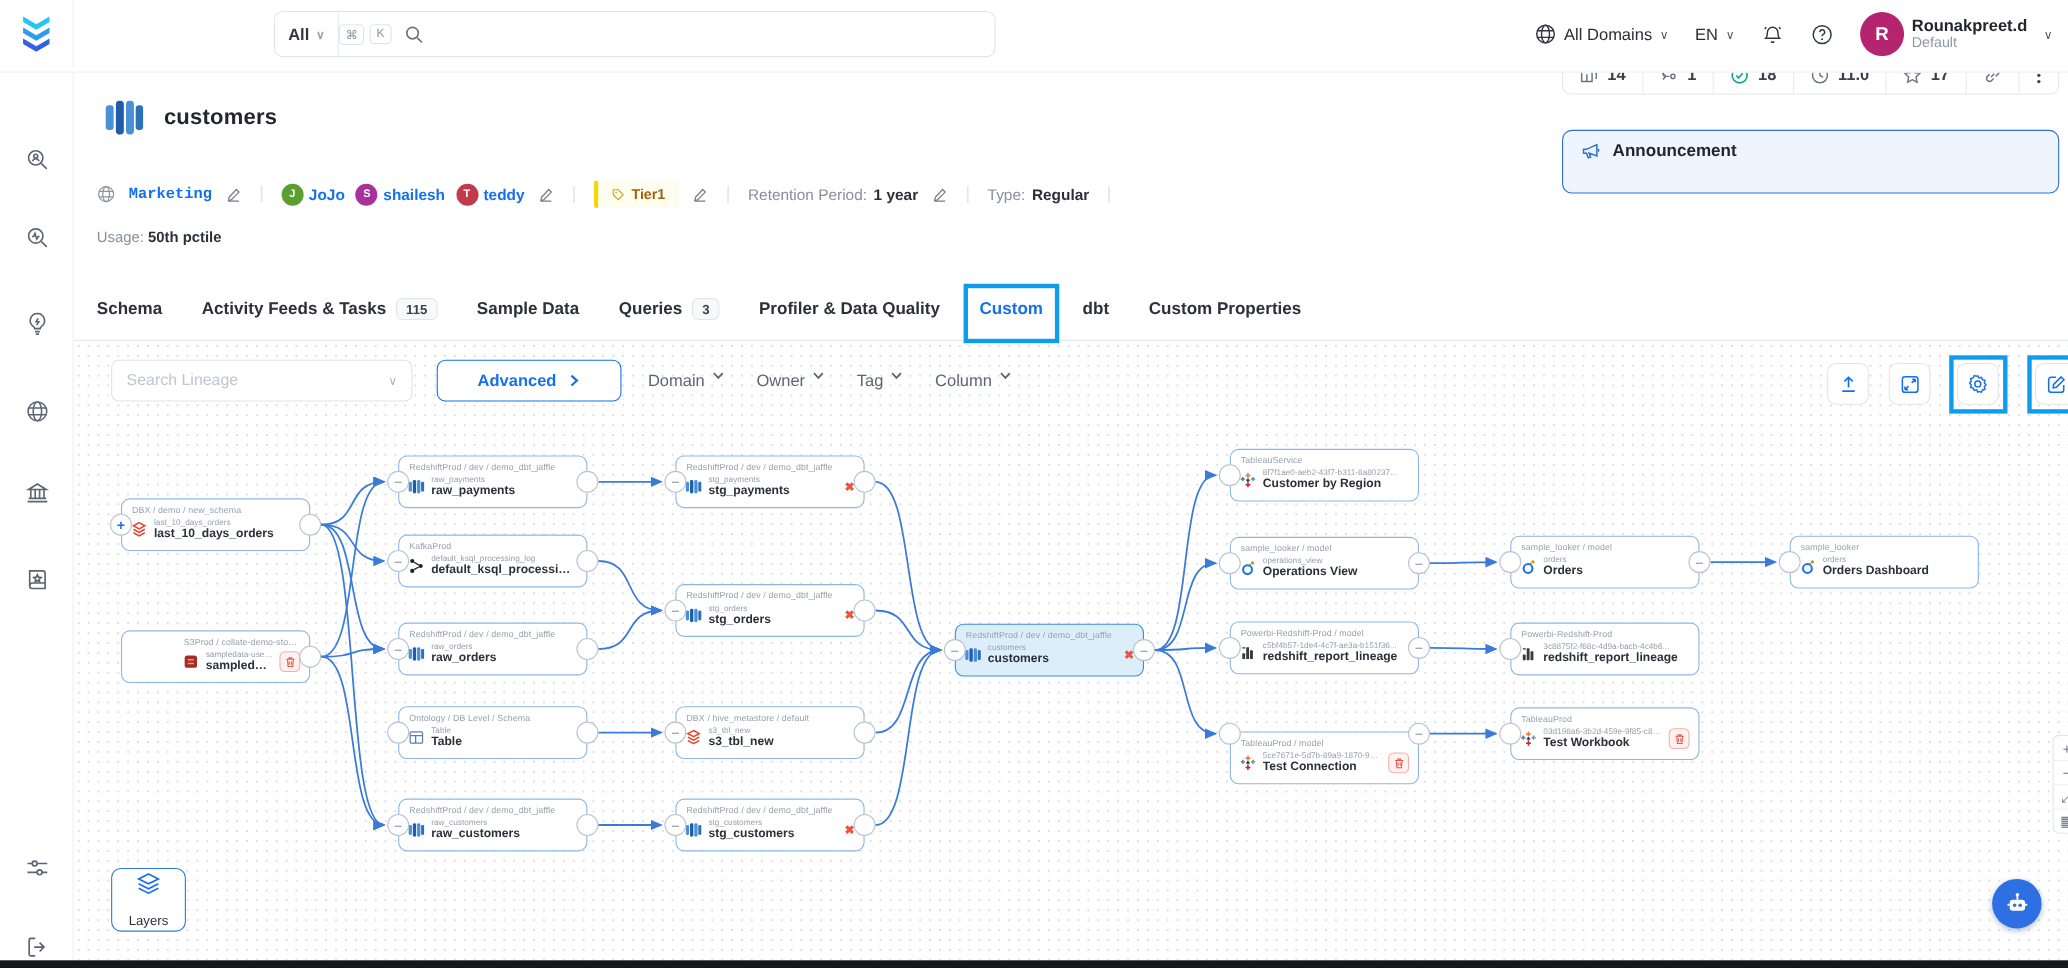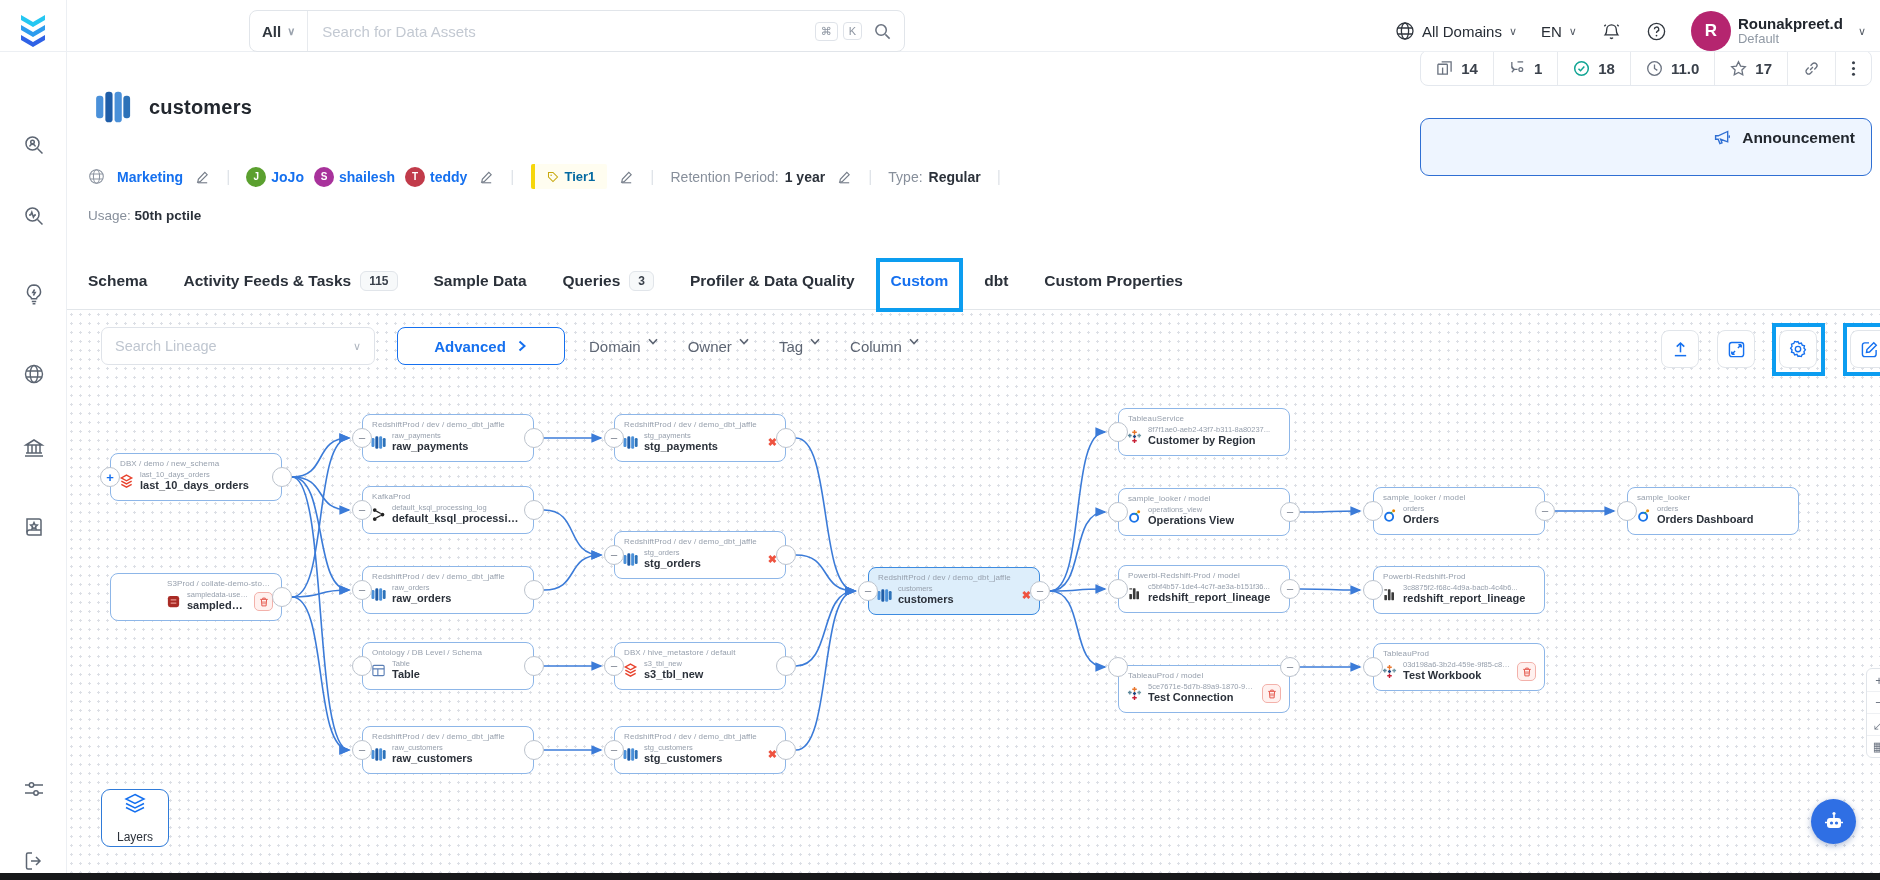--- a/index.html
+++ b/index.html
@@ -1,21 +1,21 @@
 <!DOCTYPE html>
 <html><head>
 <meta charset="utf-8">
 <style>
   * { box-sizing: border-box; margin:0; padding:0; }
   html,body { width:1880px; height:880px; overflow:hidden; background:#fff;
     font-family:"Liberation Sans", sans-serif; color:#2f353d; }
   svg { display:block; }
 
   
-  .topbar { position:absolute; left:0; top:0; width:1880px; height:52px; background:#fff;
+  .topbar { position:absolute; left:0; top:0; width:1880px; height:66px; background:#fff;
     border-bottom:1px solid #eceff3; z-index:30; }
   .logo-cell { position:absolute; left:0; top:0; width:67px; height:62px; display:flex;
     align-items:center; justify-content:center; border-right:1px solid #eceff3; }
   .searchbar { position:absolute; left:249px; top:10px; width:656px; height:42px;
     border:1px solid #e1e5ea; border-radius:8px; background:#fff; display:flex; align-items:center; }
   .search-scope { display:flex; align-items:center; gap:6px; padding:0 12px; height:100%;
     border-right:1px solid #e7eaee; font-weight:700; font-size:15px; color:#30363e; }
   .search-scope .chev { color:#9aa2ad; font-size:11px; }
   .search-input { flex:1; border:none; outline:none; font-size:15px; color:#39404a; padding:0 14px;
     background:transparent; }
@@ -44,36 +44,36 @@
   .stat-item { display:flex; align-items:center; gap:8px; padding:0 15px; height:100%;
     border-left:1px solid #e7eaee; font-size:15px; color:#3a414b; font-weight:600; cursor:pointer; }
   .stat-item:first-child { border-left:none; }
 
   
   .title-block { position:absolute; left:95px; top:86px; display:flex; align-items:center; gap:18px; z-index:4; }
   .entity-title { font-size:20px; font-weight:700; color:#22272e; letter-spacing:.2px; }
   .meta-row { position:absolute; left:88px; top:164px; display:flex; align-items:center; gap:12px;
     font-size:14px; z-index:4; }
   .meta-div { color:#e0e4e9; font-size:16px; padding:0 4px; }
-  .domain-link { color:#1570ef; font-weight:600; cursor:pointer; }
+  .domain-link { color:#1570ef; font-weight:600; cursor:pointer;font-family:Liberation Mono, monospace; }
   .owner { display:flex; align-items:center; gap:5px; cursor:pointer; }
   .owner-av { width:20px; height:20px; border-radius:50%; color:#fff; font-size:10px; font-weight:700;
     display:flex; align-items:center; justify-content:center; }
   .owner-name { color:#1570ef; font-weight:600; }
   .tier-tag { display:flex; align-items:center; gap:6px; background:#fffdf0; border-left:4px solid #f6d60b;
-    padding:5px 12px; color:#0369a1; font-weight:700; font-size:13px; border-radius:2px; }
+    padding:5px 12px; color:#a16207; font-weight:700; font-size:13px; border-radius:2px; }
   .kv-label { color:#878f9b; }
   .kv-value { color:#2b313a; font-weight:700; }
   .pencil-btn { cursor:pointer; display:flex; align-items:center; }
   .usage-row { position:absolute; left:88px; top:208px; font-size:13.5px; z-index:4; }
 
   
   .announce { position:absolute; right:8px; top:118px; width:452px; height:58px; background:#eef5ff;
     border:1.5px solid #2f6fd3; border-radius:9px; padding:9px 16px; z-index:6; }
-  .announce-head { display:flex; align-items:center; gap:10px; font-size:15.5px; font-weight:700; color:#22272e;justify-content:flex-end; }
+  .announce-head { display:flex; align-items:center; gap:10px; font-size:15.5px; font-weight:700; color:#22272e; }
   .announce-body { font-size:14px; color:#5d6674; margin-top:4px; }
 
   
   .tabs-row { position:absolute; left:67px; right:0; top:252px; height:58px; border-bottom:1px solid #e2e6ea;
     display:flex; align-items:center; gap:36px; padding-left:21px; background:#fff; z-index:4; }
   .tab { display:flex; align-items:center; gap:9px; font-size:15.5px; font-weight:600; color:#2b313a;
     cursor:pointer; position:relative; white-space:nowrap; }
   .tab-badge { background:#f7f9fa; border:1px solid #e1e5ea; border-radius:6px; padding:2px 8px;
     font-size:12px; color:#3a414b; font-weight:600; }
   .tab.active { color:#1570ef; }
@@ -143,21 +143,20 @@
       <path d="M5 3 L17 10 L29 3 L29 8 L17 15 L5 8 Z" fill="#25c7f2"></path>
       <path d="M5 13 L17 20 L29 13 L29 18 L17 25 L5 18 Z" fill="#2d9cee"></path>
       <path d="M5 23 L17 30 L29 23 L29 28 L17 35 L5 28 Z" fill="#2f62e6"></path>
     </svg>
   </div>
   <div class="searchbar">
     <div class="search-scope">
       <span>All</span>
         <span class="chev">∨</span>
     </div>
-    <input class="search-input" placeholder="Search for Data Assets" style="">
     <span class="kbd">⌘</span>
     <span class="kbd">K</span>
     <span class="search-mag">
       <svg width="19" height="19" viewBox="0 0 20 20" fill="none" stroke="#6b7380" stroke-width="1.6">
         <circle cx="8.5" cy="8.5" r="5.5"></circle>
           <path d="M13 13l4.5 4.5"></path>
         </svg>
     </span>
   </div>
   <div class="topbar-right">

